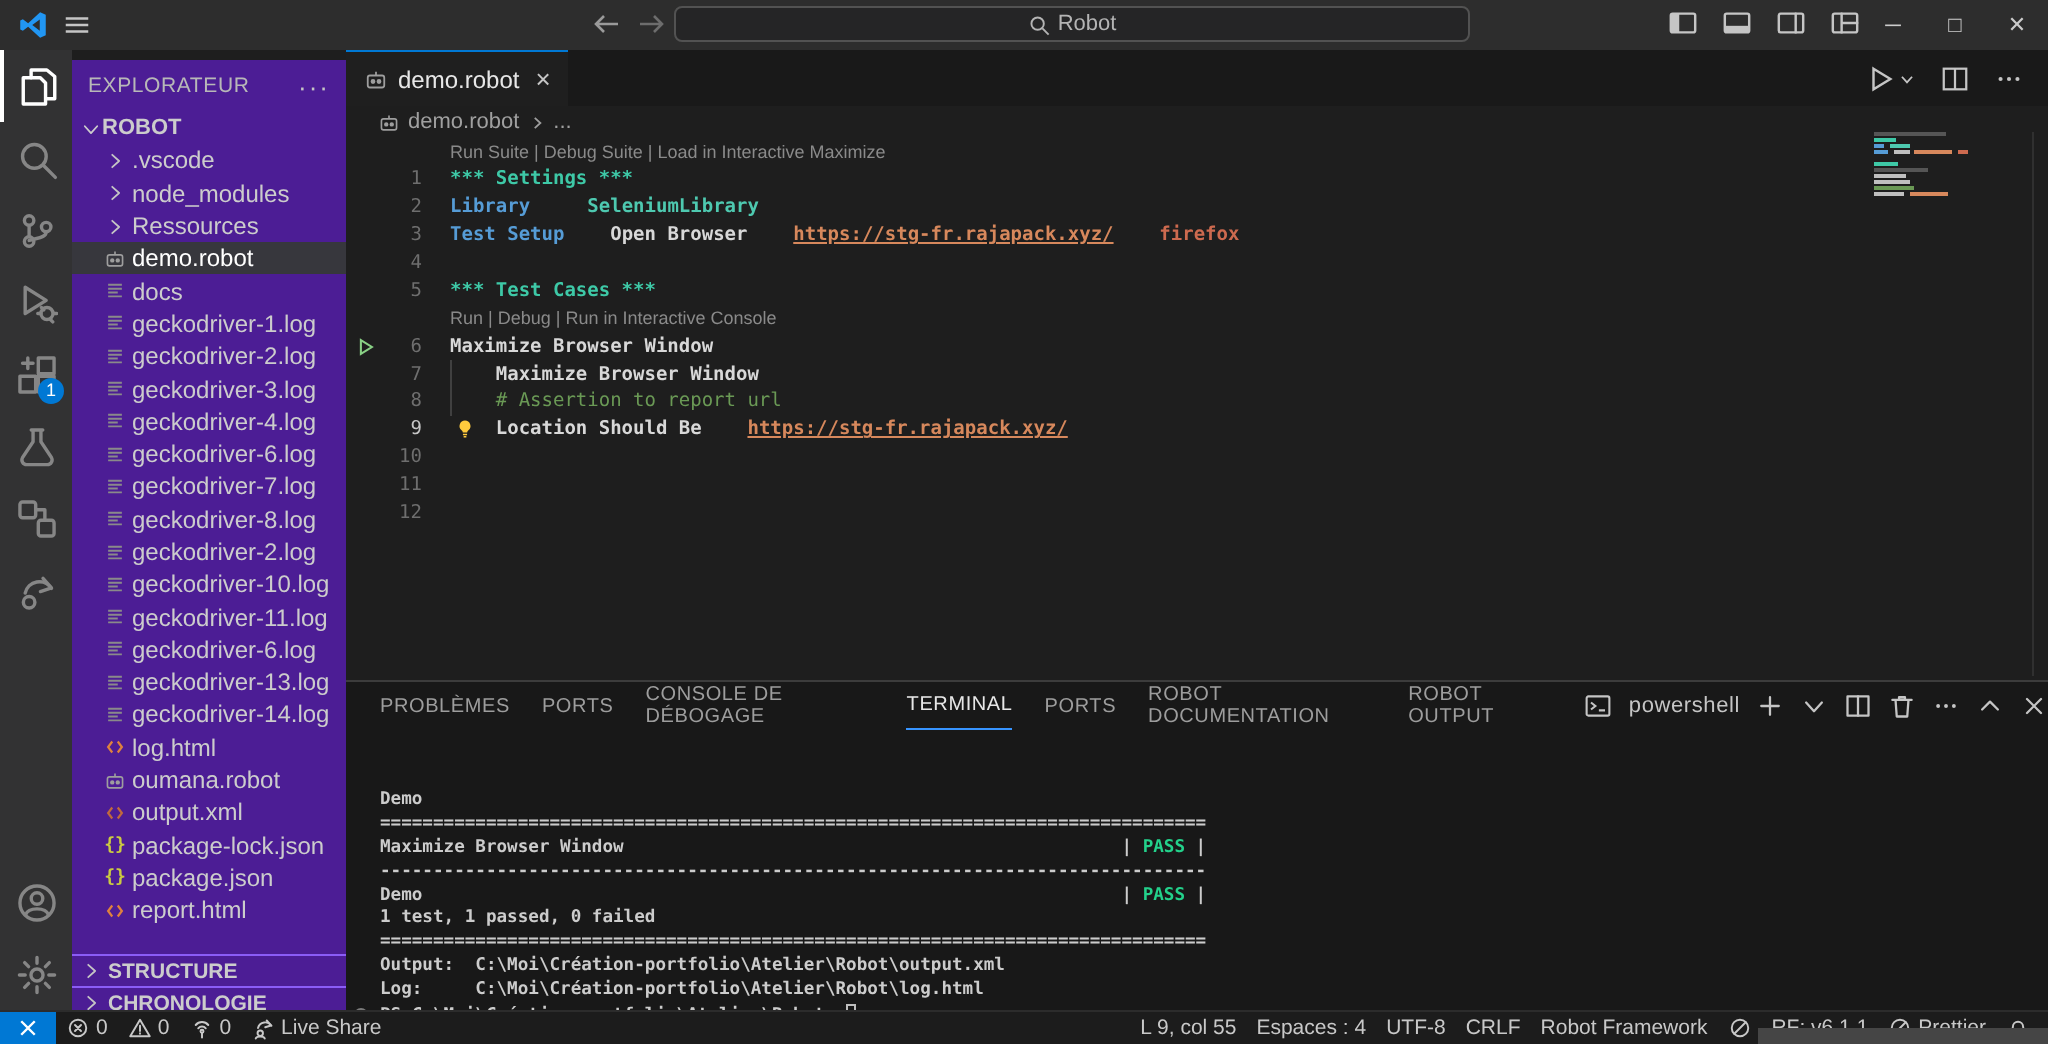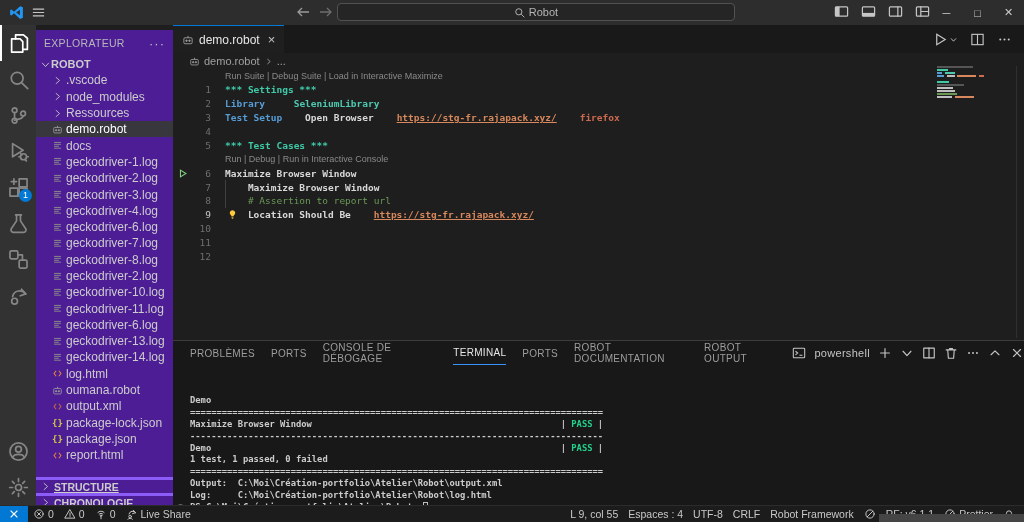--- a/index.html
+++ b/index.html
@@ -44,21 +44,21 @@
   #sb-actions { margin-left:auto; color:#c5c5c5; font-size:13px; letter-spacing:1px; }
   .tree-row { height:16.3px; display:flex; align-items:center; font-size:12px;
     color:#cccccc; white-space:nowrap; padding-left:16px; cursor:pointer; }
   .tree-row.root { padding-left:4px; font-weight:bold; font-size:11px; }
   .tree-row.selected { background:#37373d; color:#ffffff; }
   .tree-ic { width:11px; height:11px; margin-right:3px; flex:none; display:flex;
     align-items:center; justify-content:center; color:#c5c5c5; }
   .tree-ic.json-g { color:#cbcb41; font-weight:bold; font-size:9px; font-family:"DejaVu Sans Mono",monospace;}
   #sb-sections { position:absolute; left:36px; top:477px; width:137px; }
   .sb-sec { height:16px; display:flex; align-items:center; font-size:10.5px; font-weight:bold;
-    color:#cccccc; border-top:3px solid #8b5cf6; padding-left:4px;text-decoration:underline; }
+    color:#cccccc; border-top:1px solid #8b5cf6; padding-left:4px; }
   .sb-sec .tree-ic { width:11px; height:11px; }
 
   
   #editor { left:173px; top:25px; width:851px; height:315px; background:#1e1e1e; }
   #tabbar { height:28px; background:#191919; display:flex; }
   #tab-demo { height:28px; background:#1f1f1f; border-top:1.5px solid #0078d4;
     display:flex; align-items:center; gap:5px; padding:0 9px; font-size:12px; color:#e7e7e7; }
   #tab-demo .icn { width:12px; height:12px; }
   .tab-close { color:#c5c5c5; font-size:13px; margin-left:3px; cursor:pointer; }
   #ed-actions { margin-left:auto; display:flex; align-items:center; gap:12px; padding-right:12px;

